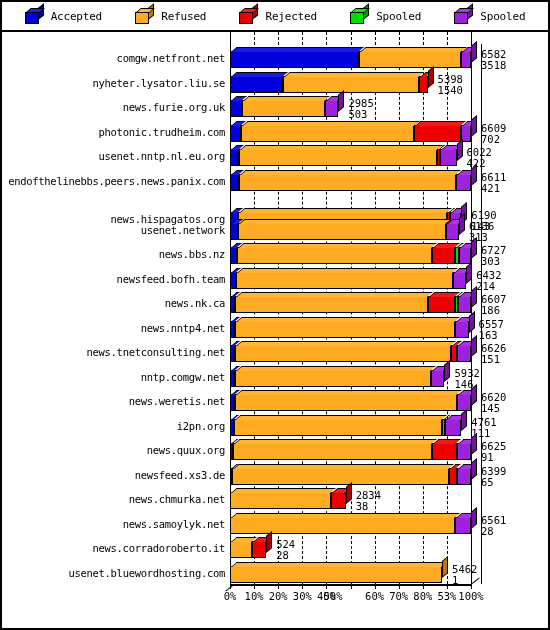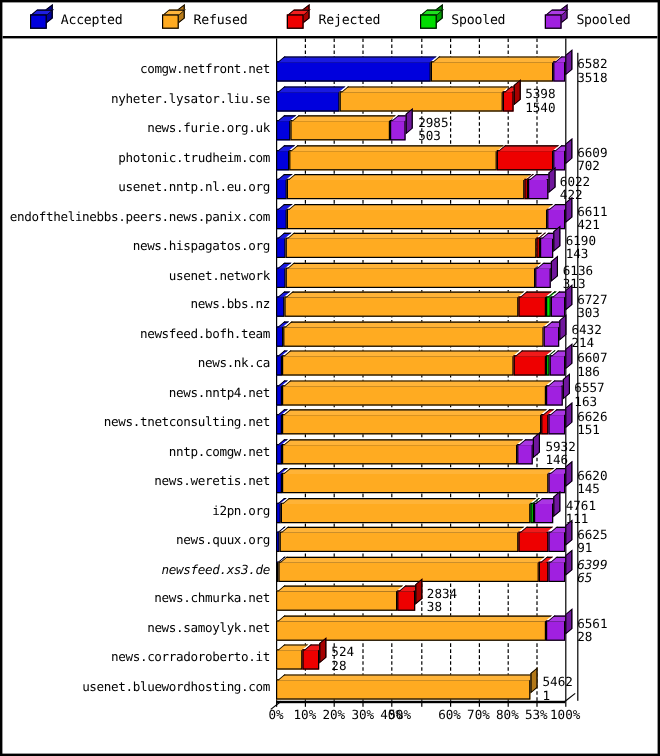--- a/index.html
+++ b/index.html
@@ -203,21 +203,21 @@
             <div class="seg" style="left: 8.676px; width: 216.9px; background: rgb(255, 171, 33);">
               <div class="top3d" style="background: rgb(255, 179, 55);"></div>
             </div>
             <div class="seg" style="left: 225.576px; width: 15.424px; background: rgb(160, 32, 224);">
               <div class="top3d" style="background: rgb(170, 54, 227);"></div>
             </div>
             <div class="cap" style="left: 241px; background: rgb(112, 22, 157);"></div>
             <div class="valbox" style="left: 251px;"><span>6611</span><span class="v2">421</span></div>
           </div>
         </div>
-        <div class="row" style="top: 159px;">
+        <div class="row" style="top: 173px;">
           <div class="rowlabel">news.hispagatos.org</div>
           <div class="bar">
             <div class="seg" style="left: 0px; width: 8.194px; background: rgb(0, 0, 221);">
               <div class="top3d" style="background: rgb(26, 26, 224);"></div>
             </div>
             <div class="seg" style="left: 8.194px; width: 208.706px; background: rgb(255, 171, 33);">
               <div class="top3d" style="background: rgb(255, 179, 55);"></div>
             </div>
             <div class="seg" style="left: 216.9px; width: 2.892px; background: rgb(238, 0, 0);">
               <div class="top3d" style="background: rgb(240, 26, 26);"></div>
@@ -403,21 +403,21 @@
             <div class="seg" style="left: 202.44px; width: 24.1px; background: rgb(238, 0, 0);">
               <div class="top3d" style="background: rgb(240, 26, 26);"></div>
             </div>
             <div class="seg" style="left: 226.54px; width: 14.46px; background: rgb(160, 32, 224);">
               <div class="top3d" style="background: rgb(170, 54, 227);"></div>
             </div>
             <div class="cap" style="left: 241px; background: rgb(112, 22, 157);"></div>
             <div class="valbox" style="left: 251px;"><span>6625</span><span class="v2">91</span></div>
           </div>
         </div>
-        <div class="row" style="top: 428.5px; font-style: italic;">
+        <div class="row" style="top: 428.5px;">
           <div class="rowlabel">newsfeed.xs3.de</div>
           <div class="bar">
             <div class="seg" style="left: 0px; width: 2.41px; background: rgb(0, 0, 221);">
               <div class="top3d" style="background: rgb(26, 26, 224);"></div>
             </div>
             <div class="seg" style="left: 2.41px; width: 216.9px; background: rgb(255, 171, 33);">
               <div class="top3d" style="background: rgb(255, 179, 55);"></div>
             </div>
             <div class="seg" style="left: 219.31px; width: 7.23px; background: rgb(238, 0, 0);">
               <div class="top3d" style="background: rgb(240, 26, 26);"></div>

